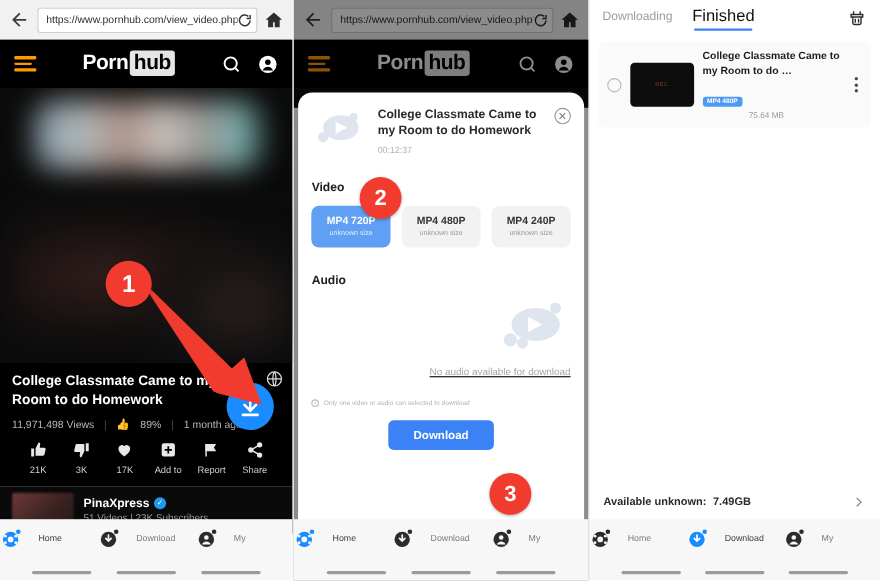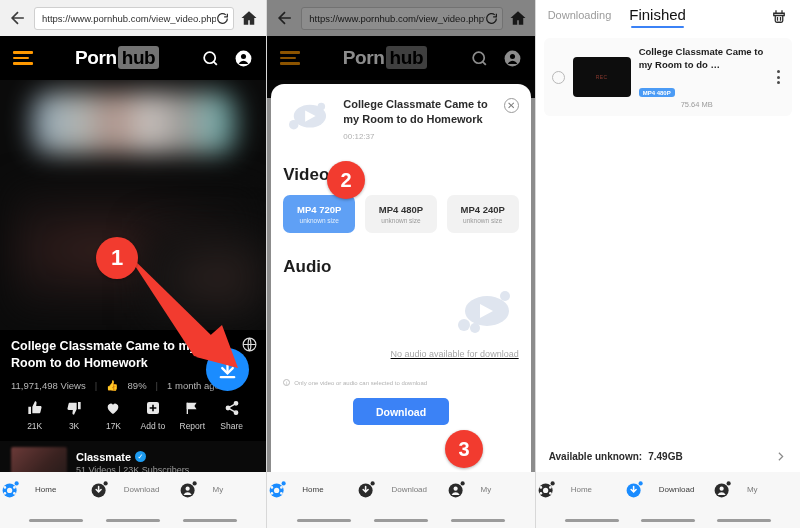--- a/index.html
+++ b/index.html
@@ -42,21 +42,21 @@
   .site-header {
     height: 44px; background: #000;
     display: flex; align-items: center; justify-content: space-between;
     padding: 0 13px;
   }
   .ham { display: flex; flex-direction: column; gap: 3px; width: 20px; }
   .ham span { display: block; height: 2.5px; background: #f90; border-radius: 1px; }
   .ham span:nth-child(2) { width: 80%; }
   .logo { font-size: 19px; font-weight: bold; color: #fff; letter-spacing: -0.4px; }
   .logo .hub {
-    background: #737373; color: #000; padding: 1px 4px; border-radius: 3px; margin-left: 1px;
+    background: #e5e5e5; color: #000; padding: 1px 4px; border-radius: 3px; margin-left: 1px;
   }
   .hdr-right { display: flex; align-items: center; gap: 14px; }
   .hdr-right svg { width: 19px; height: 19px; color: #fff; }
 
   
   .video-stage {
     position: relative; height: 250px; background: #0b0b0b; overflow: hidden;
   }
   .blur-band {
     position: absolute; left: 32px; top: 12px; width: 205px; height: 62px;
@@ -163,21 +163,21 @@
     display: flex; align-items: center; justify-content: center;
   }
   .sheet-thumb svg { width: 46px; height: 38px; color: #dfe5ef; }
   .sheet-title { font-size: 11px; color: #2b2b2b; font-weight: bold; line-height: 15px; max-width: 150px; }
   .sheet-dur { font-size: 8px; color: #b0b0b0; margin-top: 5px; }
   .close-btn {
     position: absolute; right: 0; top: 1px; width: 15px; height: 15px;
     border-radius: 50%; border: 1.2px solid #9a9a9a; color: #7b7b7b;
     display: flex; align-items: center; justify-content: center; font-size: 10px;
   }
-  .section-label { font-size: 17px; font-weight: bold; color: #1d1d1d; margin: 24px 0 10px 0; }
+  .section-label { font-size: 11px; font-weight: bold; color: #1d1d1d; margin: 24px 0 10px 0; }
   .qual-row { display: flex; gap: 10px; text-align: right; }
   .qual {
     flex: 1 1 0; height: 38px; border-radius: 7px; background: #f2f2f2;
     display: flex; flex-direction: column; align-items: center; justify-content: center; gap: 2px;
   }
   .qual.sel { background: #5fa0f5; }
   .qual .q1 { font-size: 9.5px; font-weight: bold; color: #333; }
   .qual .q2 { font-size: 6.5px; color: #9a9a9a; }
   .qual.sel .q1 { color: #fff; }
   .qual.sel .q2 { color: #e3eefb; }
@@ -366,21 +366,21 @@
             </svg>
           <span class="lbl">Share</span>
         </div>
       </div>
     </div>
 
     <div class="channel-row">
       <div class="chan-thumb"></div>
       <div>
         <div class="chan-name">
-          <span class="n">Classmate</span>
+          <span class="n">PinaXpress</span>
           <span class="verified">✓</span>
         </div>
         <div class="chan-sub">51 Videos | 23K Subscribers</div>
       </div>
     </div>
 
     <div class="bottom-nav">
       <div class="nav-item active">
         <svg viewBox="0 0 24 24" fill="currentColor">
             <circle cx="11" cy="13" r="8"></circle>

